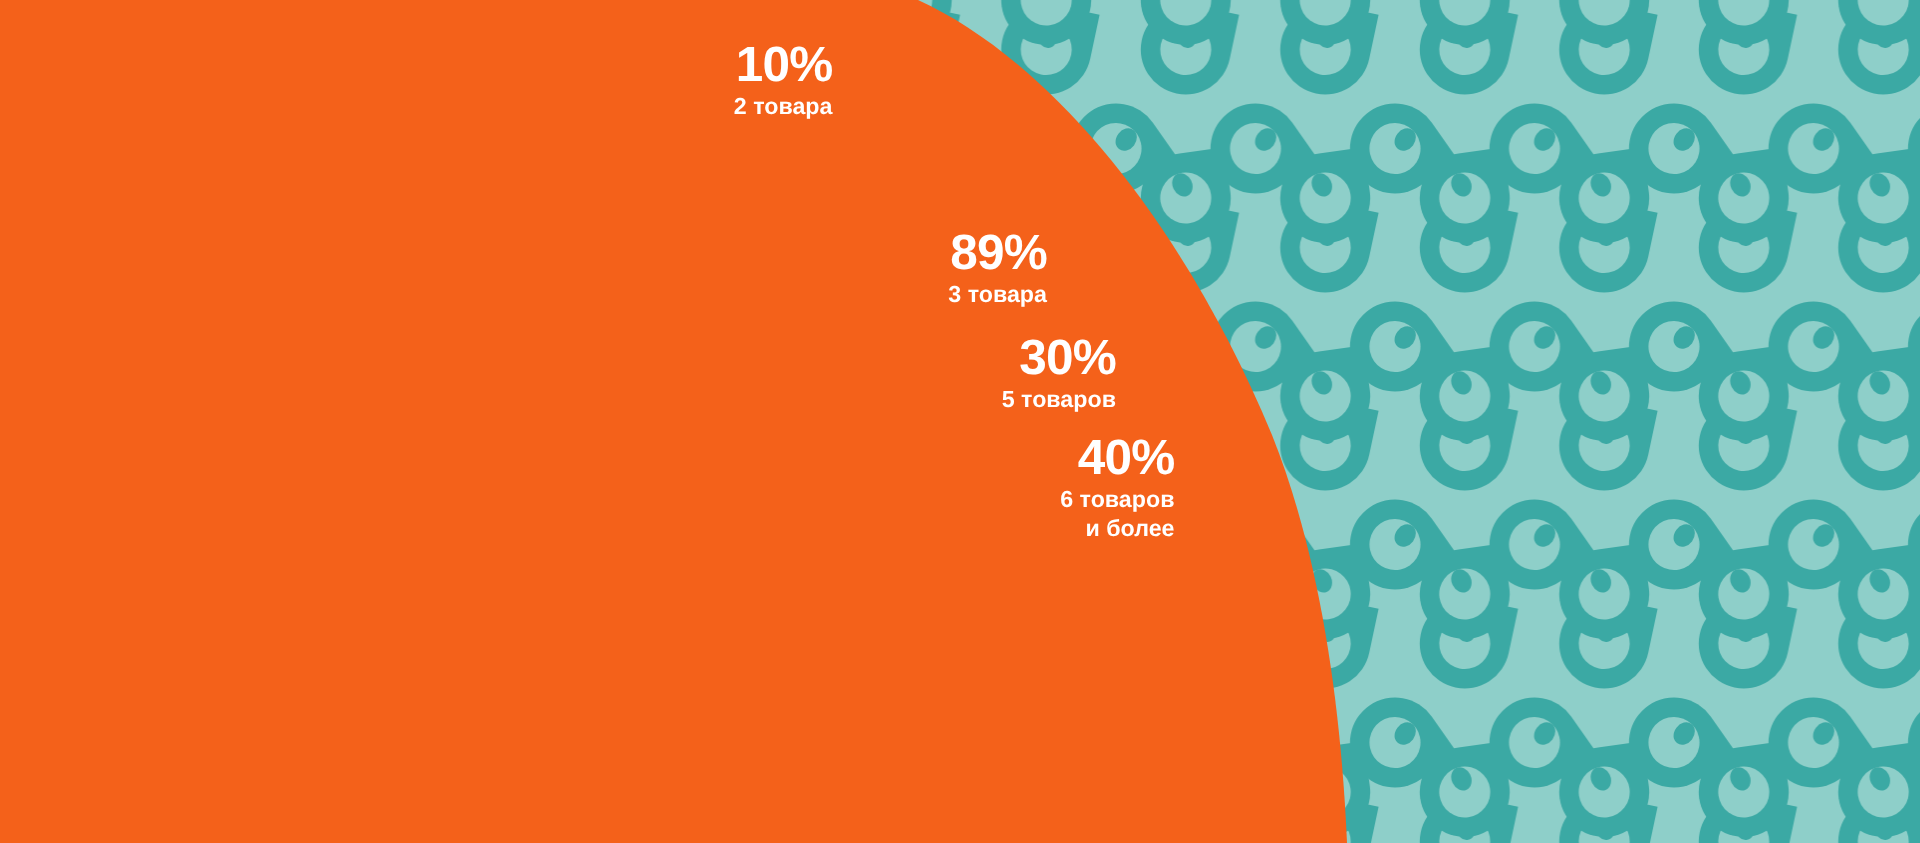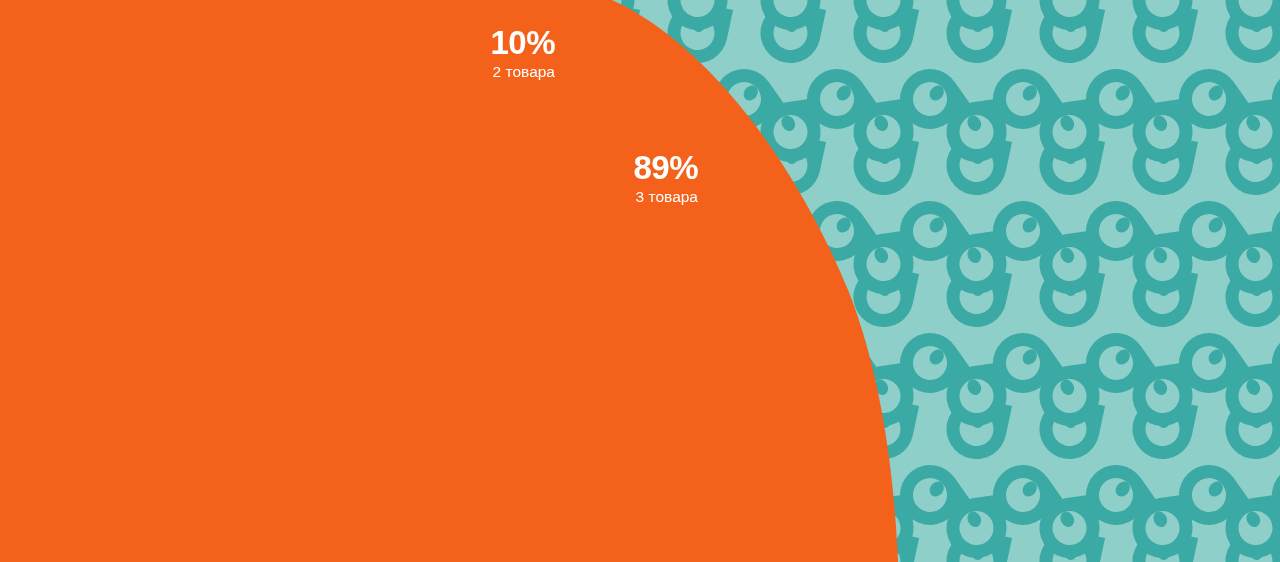--- a/index.html
+++ b/index.html
@@ -51,21 +51,21 @@
   .pct {
     display: block;
     font-size: 33px;
     font-weight: bold;
     letter-spacing: -0.5px;
     margin-bottom: 4px;
   }
   .sub {
     display: block;
     font-size: 15.5px;
-    font-weight: normal;
+    font-weight: bold;
     line-height: 1.22;
   }
   .sub-line2 { display: block; }
 
   
   #label-0 { right: 725px; top: 26px; }
   #label-1 { right: 647px; top: 88px; }
   #label-2 { right: 582px; top: 151px; }
   #label-3 { right: 536px; top: 221px; }
   #label-4 { right: 497px; top: 288px; }
@@ -146,16 +146,25 @@
       <span class="pct">10%</span>
       <span class="sub">2 товара</span>
     </div>
 
 
     <div class="label-group" id="label-2">
       <span class="pct">89%</span>
       <span class="sub">3 товара</span>
     </div>
 
+    <div class="label-group" id="label-3">
+      <span class="pct">30%</span>
+      <span class="sub">5 товаров</span>
+    </div>
 
+    <div class="label-group" id="label-4">
+      <span class="pct">40%</span>
+      <span class="sub">6 товаров</span>
+      <span class="sub sub-line2">и более</span>
+    </div>
 
   </div>
 </div>
 
 </body></html>

